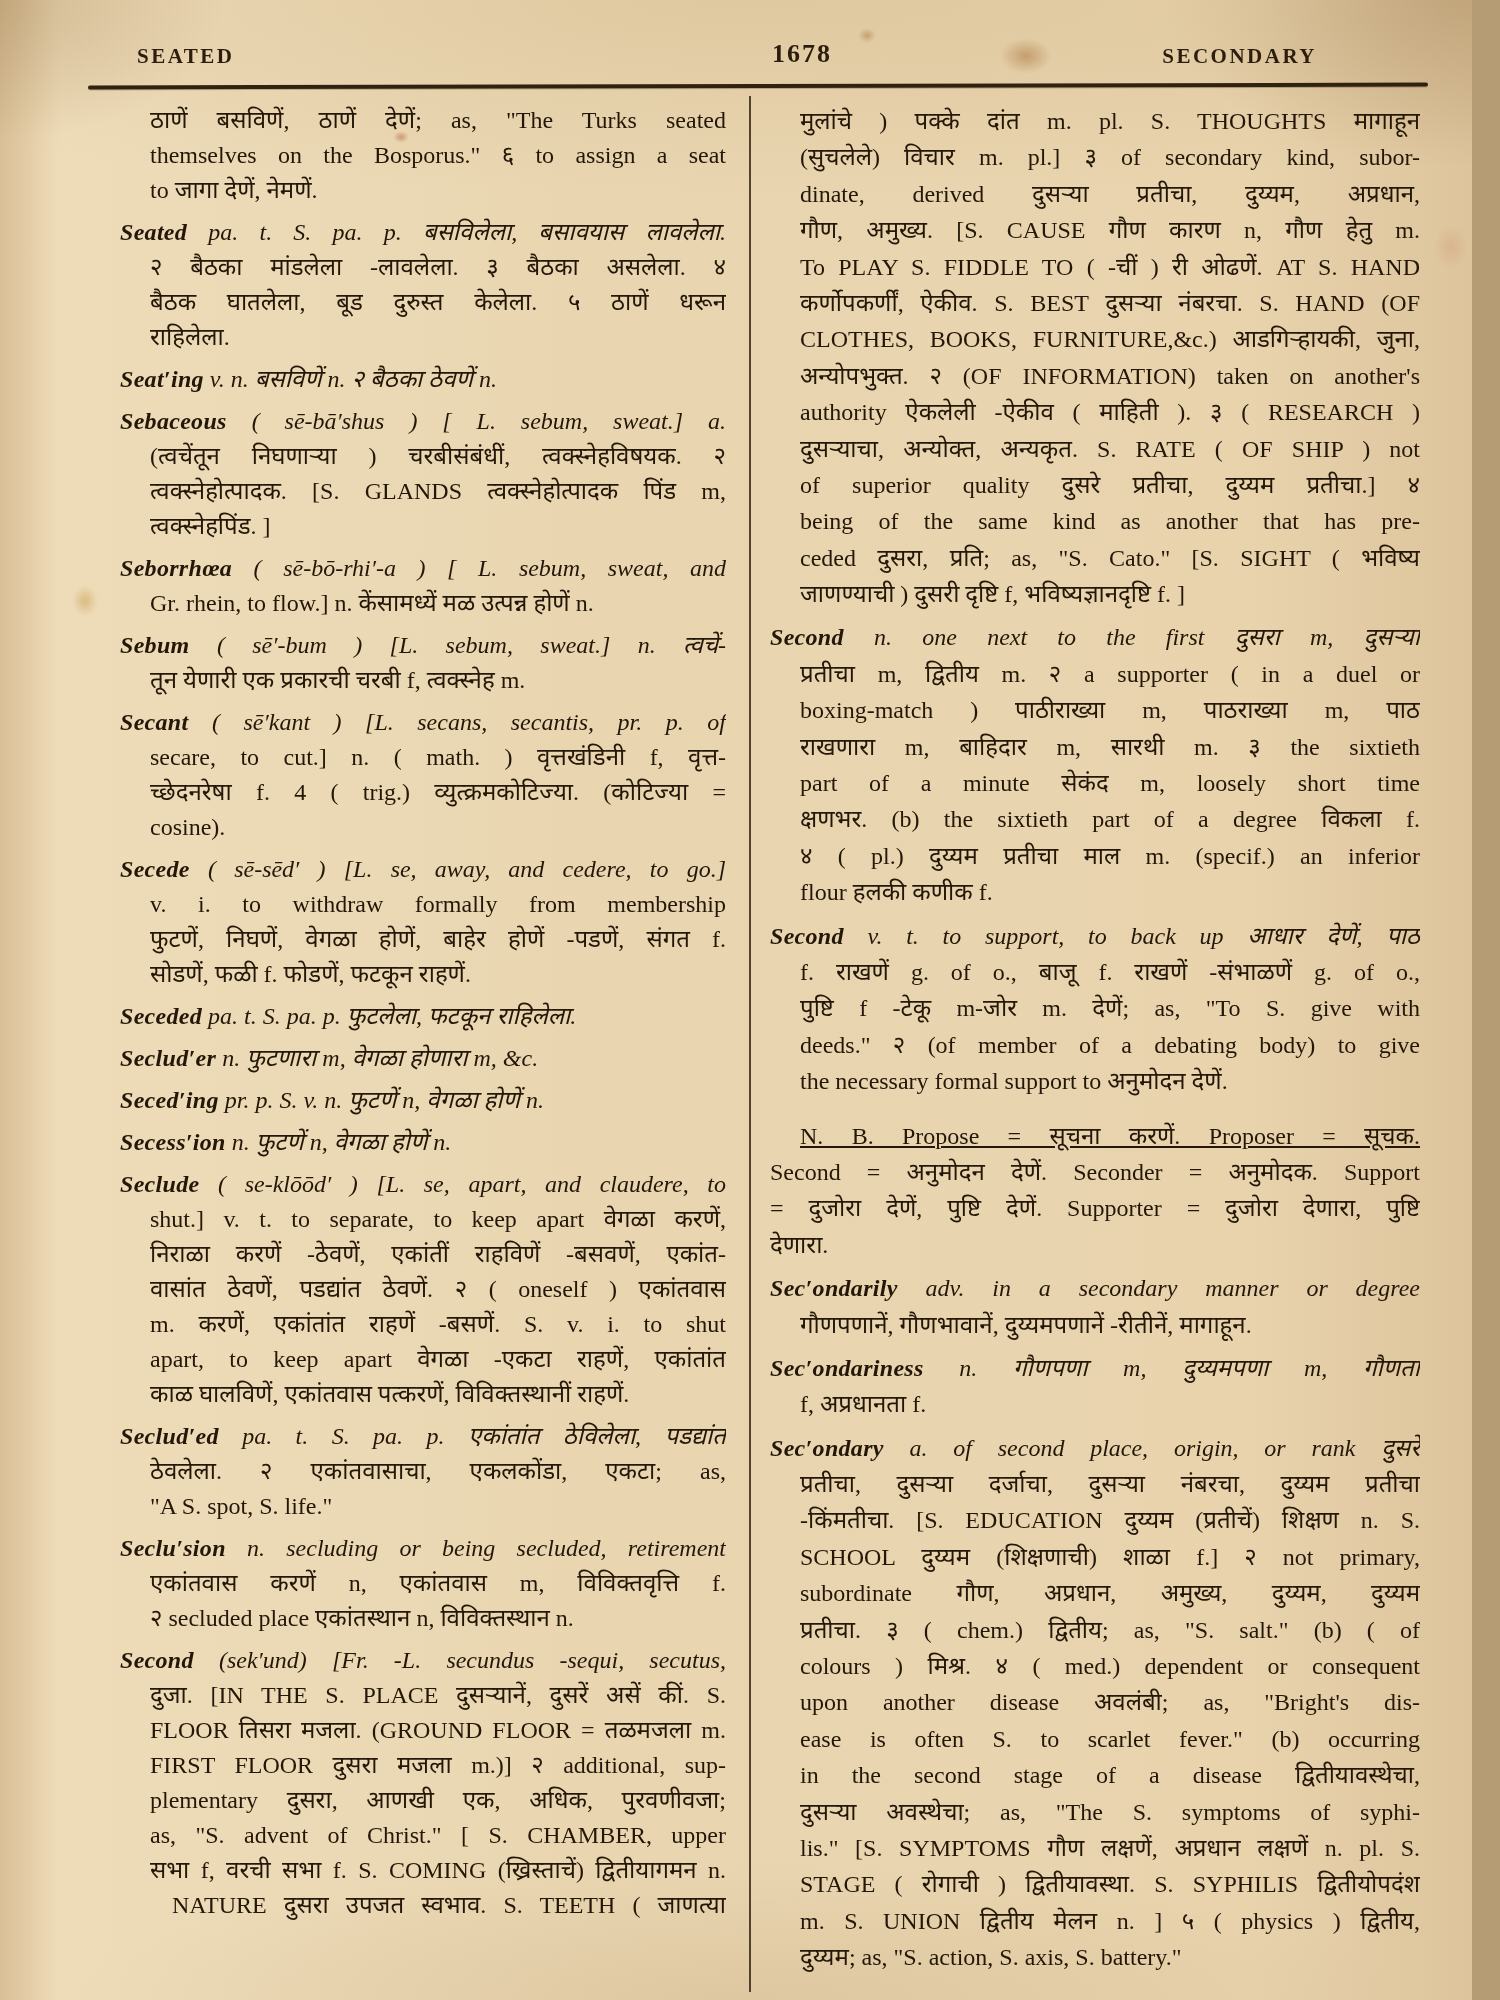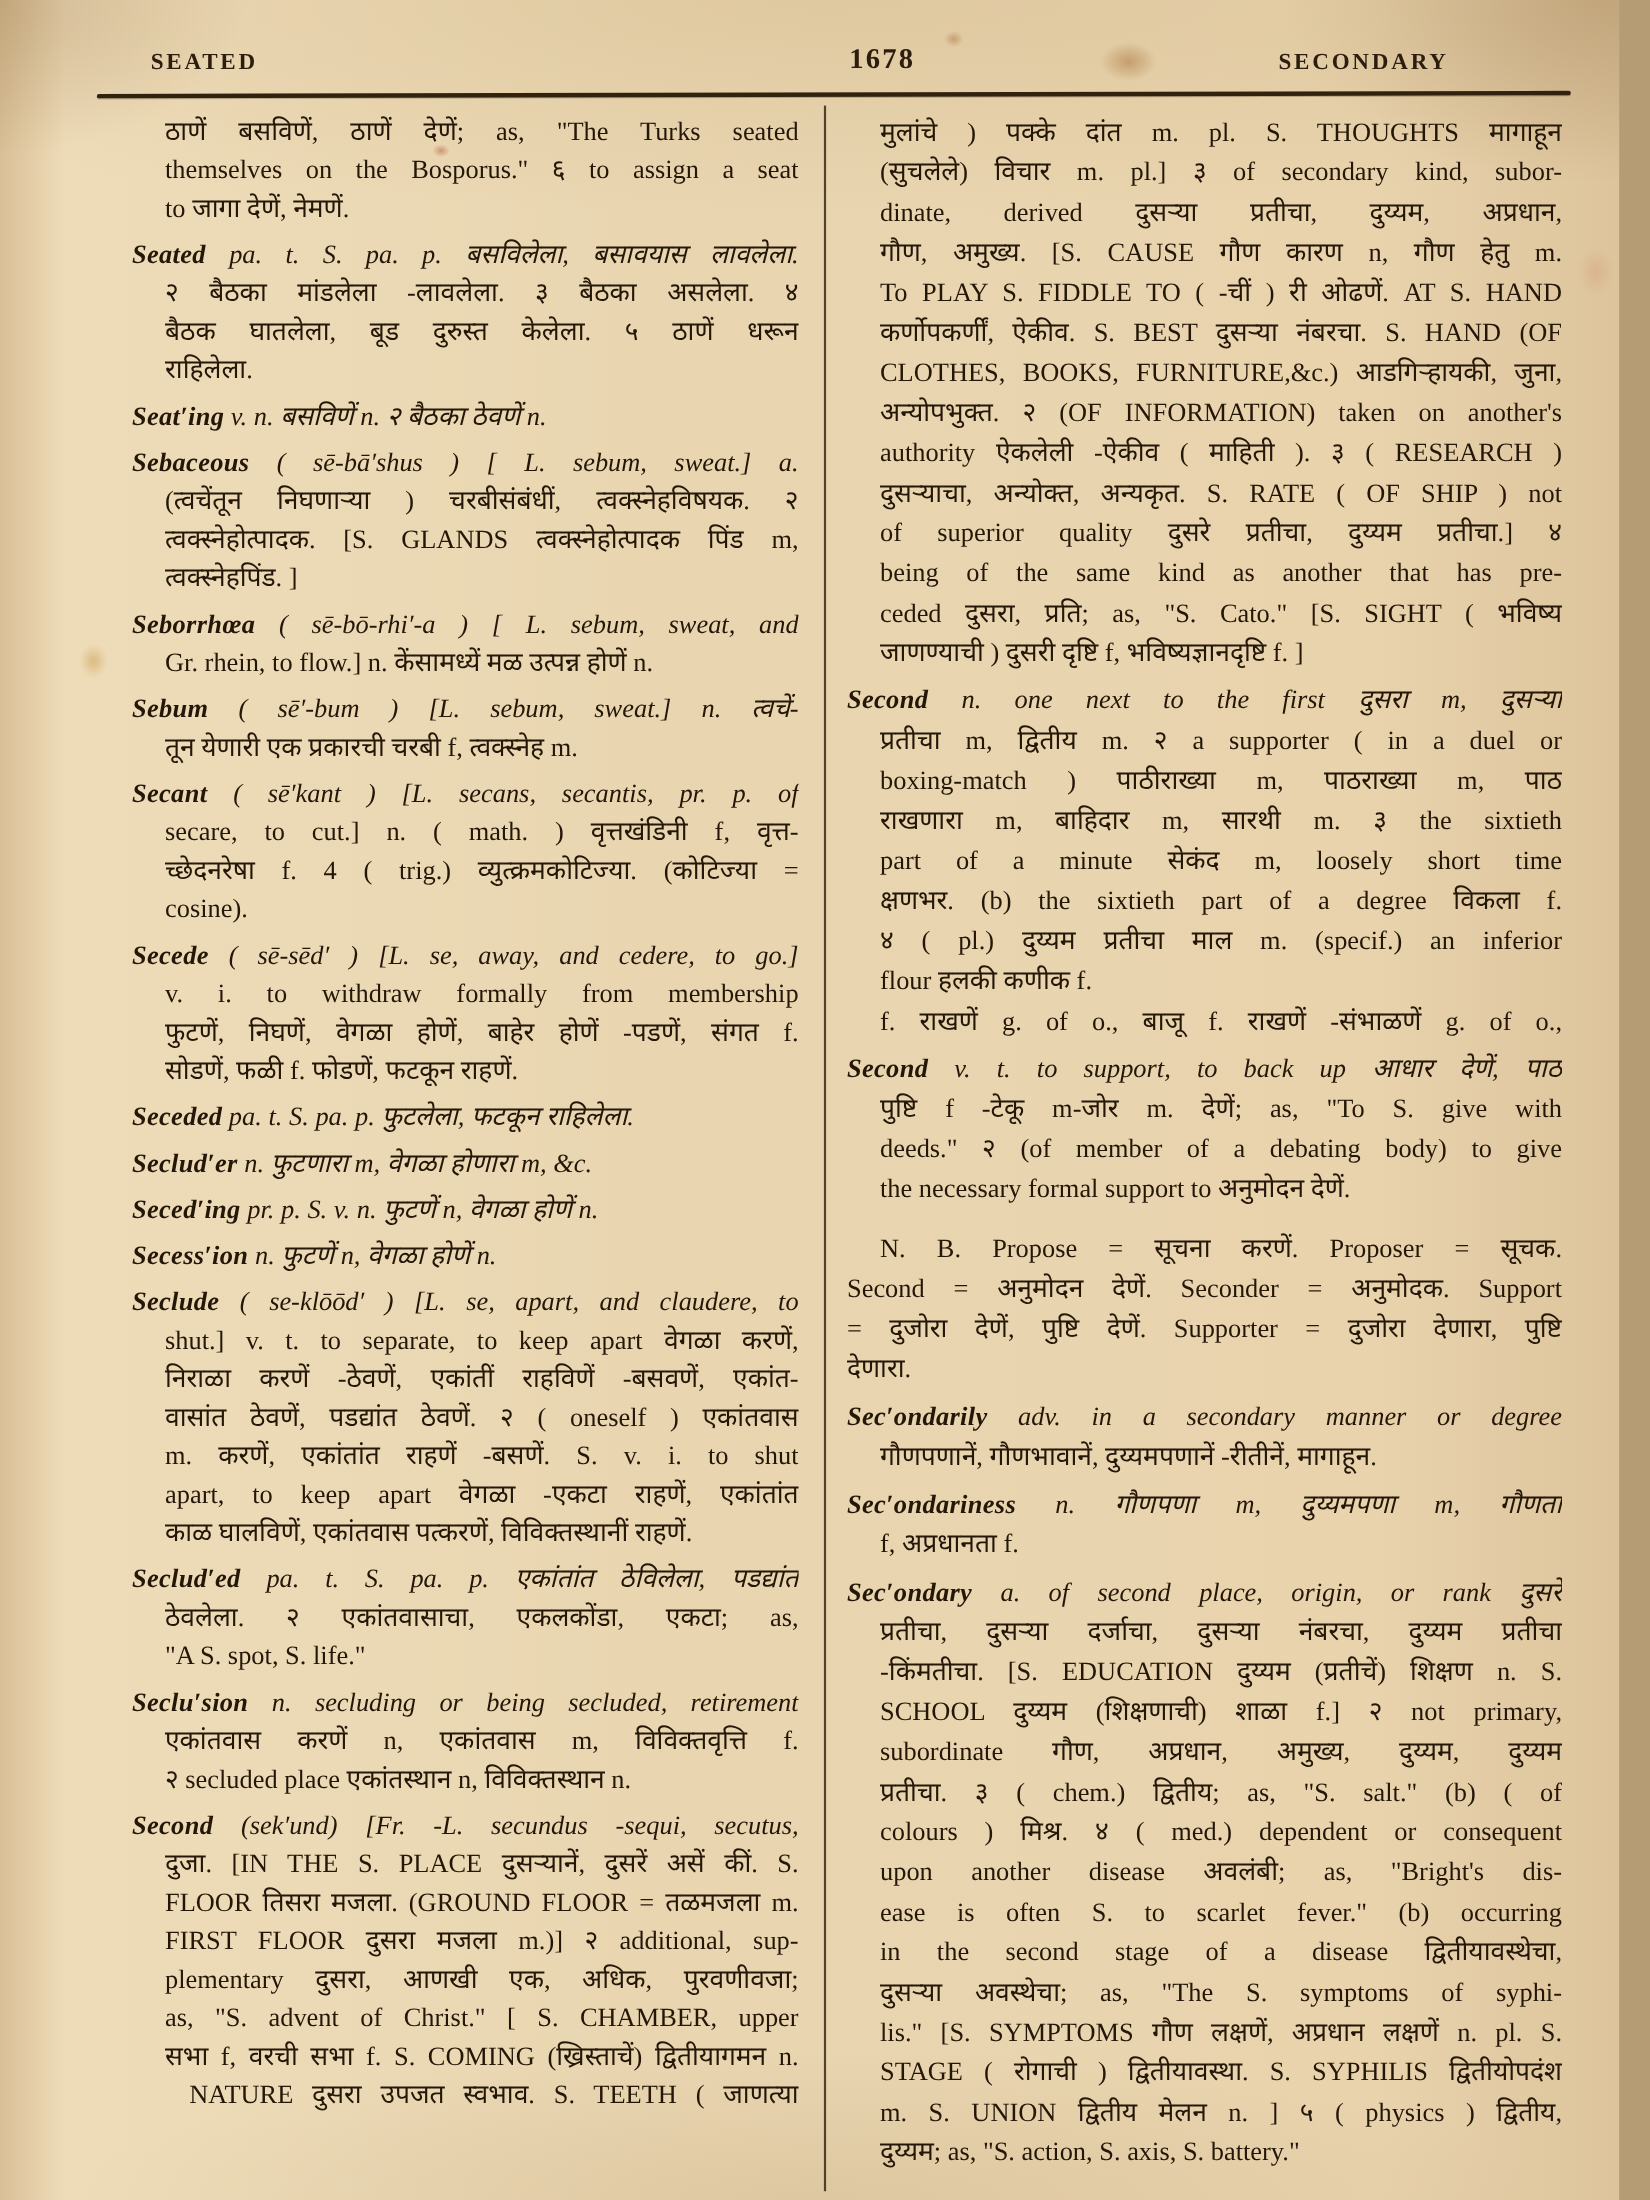--- a/index.html
+++ b/index.html
@@ -21,21 +21,21 @@
   .divider { position:absolute; left:749px; top:96px; width:2px; height:1896px; background:rgba(45,30,14,.8); }
   .col { position:absolute; top:103px; }
   .col1 { left:120px; width:606px; }
   .col2 { left:770px; width:650px; }
   .line { height:35px; line-height:35px; font-size:24px; text-align:justify; text-align-last:justify; overflow:hidden; }
   .col2 .line { height:36.4px; line-height:36.4px; }
   .line.end { text-align-last:left; }
   .ind1 { padding-left:30px; }
   .ind2 { padding-left:52px; }
   .gap  { margin-top:7px;font-style:italic; }
-  .gap2 { margin-top:18px; }
+  .gap2 { margin-top:18px;text-decoration:underline; }
   .hw { font-weight:bold; letter-spacing:.3px; }
   .stain { position:absolute; border-radius:50%; pointer-events:none; }
   .stain-1 { left:1000px; top:38px; width:52px; height:36px; background:radial-gradient(ellipse, rgba(146,82,22,.38), rgba(146,82,22,0) 70%); }
   .stain-2 { left:858px; top:28px; width:18px; height:15px; background:radial-gradient(ellipse, rgba(146,82,22,.35), rgba(146,82,22,0) 70%); }
   .stain-3 { left:72px; top:585px; width:26px; height:32px; background:radial-gradient(ellipse, rgba(190,140,50,.4), rgba(190,140,50,0) 70%); }
   .stain-4 { left:1434px; top:225px; width:34px; height:44px; background:radial-gradient(ellipse, rgba(200,130,90,.25), rgba(200,130,90,0) 70%); }
   .stain-5 { left:393px; top:131px; width:16px; height:12px; background:radial-gradient(ellipse, rgba(165,60,25,.4), rgba(165,60,25,0) 70%); }
 </style>
 </head>
 <body>
@@ -113,22 +113,22 @@
       <div class="line ind1">ceded दुसरा, प्रति; as, "S. Cato." [S. SIGHT ( भविष्य</div>
       <div class="line ind1 end">जाणण्याची ) दुसरी दृष्टि f, भविष्यज्ञानदृष्टि f. ]</div>
       <div class="line ind0 gap"><span class="hw">Second</span> n. one next to the first दुसरा m, दुसऱ्या</div>
       <div class="line ind1">प्रतीचा m, द्वितीय m. २ a supporter ( in a duel or</div>
       <div class="line ind1">boxing-match ) पाठीराख्या m, पाठराख्या m, पाठ</div>
       <div class="line ind1">राखणारा m, बाहिदार m, सारथी m. ३ the sixtieth</div>
       <div class="line ind1">part of a minute सेकंद m, loosely short time</div>
       <div class="line ind1">क्षणभर. (b) the sixtieth part of a degree विकला f.</div>
       <div class="line ind1">४ ( pl.) दुय्यम प्रतीचा माल m. (specif.) an inferior</div>
       <div class="line ind1 end">flour हलकी कणीक f.</div>
+      <div class="line ind0 gap"><span class="hw">Second</span> v. t. to support, to back up आधार देणें, पाठ</div>
       <div class="line ind1">f. राखणें g. of o., बाजू f. राखणें -संभाळणें g. of o.,</div>
-      <div class="line ind0 gap"><span class="hw">Second</span> v. t. to support, to back up आधार देणें, पाठ</div>
       <div class="line ind1">पुष्टि f -टेकू m-जोर m. देणें; as, "To S. give with</div>
       <div class="line ind1">deeds." २ (of member of a debating body) to give</div>
       <div class="line ind1 end">the necessary formal support to अनुमोदन देणें.</div>
       <div class="line ind1 gap2">N. B.  Propose = सूचना करणें.  Proposer = सूचक.</div>
       <div class="line ind0">Second = अनुमोदन देणें. Seconder = अनुमोदक. Support</div>
       <div class="line ind0">= दुजोरा देणें, पुष्टि देणें. Supporter = दुजोरा देणारा, पुष्टि</div>
       <div class="line ind0 end">देणारा.</div>
       <div class="line ind0 gap"><span class="hw">Sec′ondarily</span> adv. in a secondary manner or degree</div>
       <div class="line ind1 end">गौणपणानें, गौणभावानें, दुय्यमपणानें -रीतीनें, मागाहून.</div>
       <div class="line ind0 gap"><span class="hw">Sec′ondariness</span> n. गौणपणा m, दुय्यमपणा m, गौणता</div>

